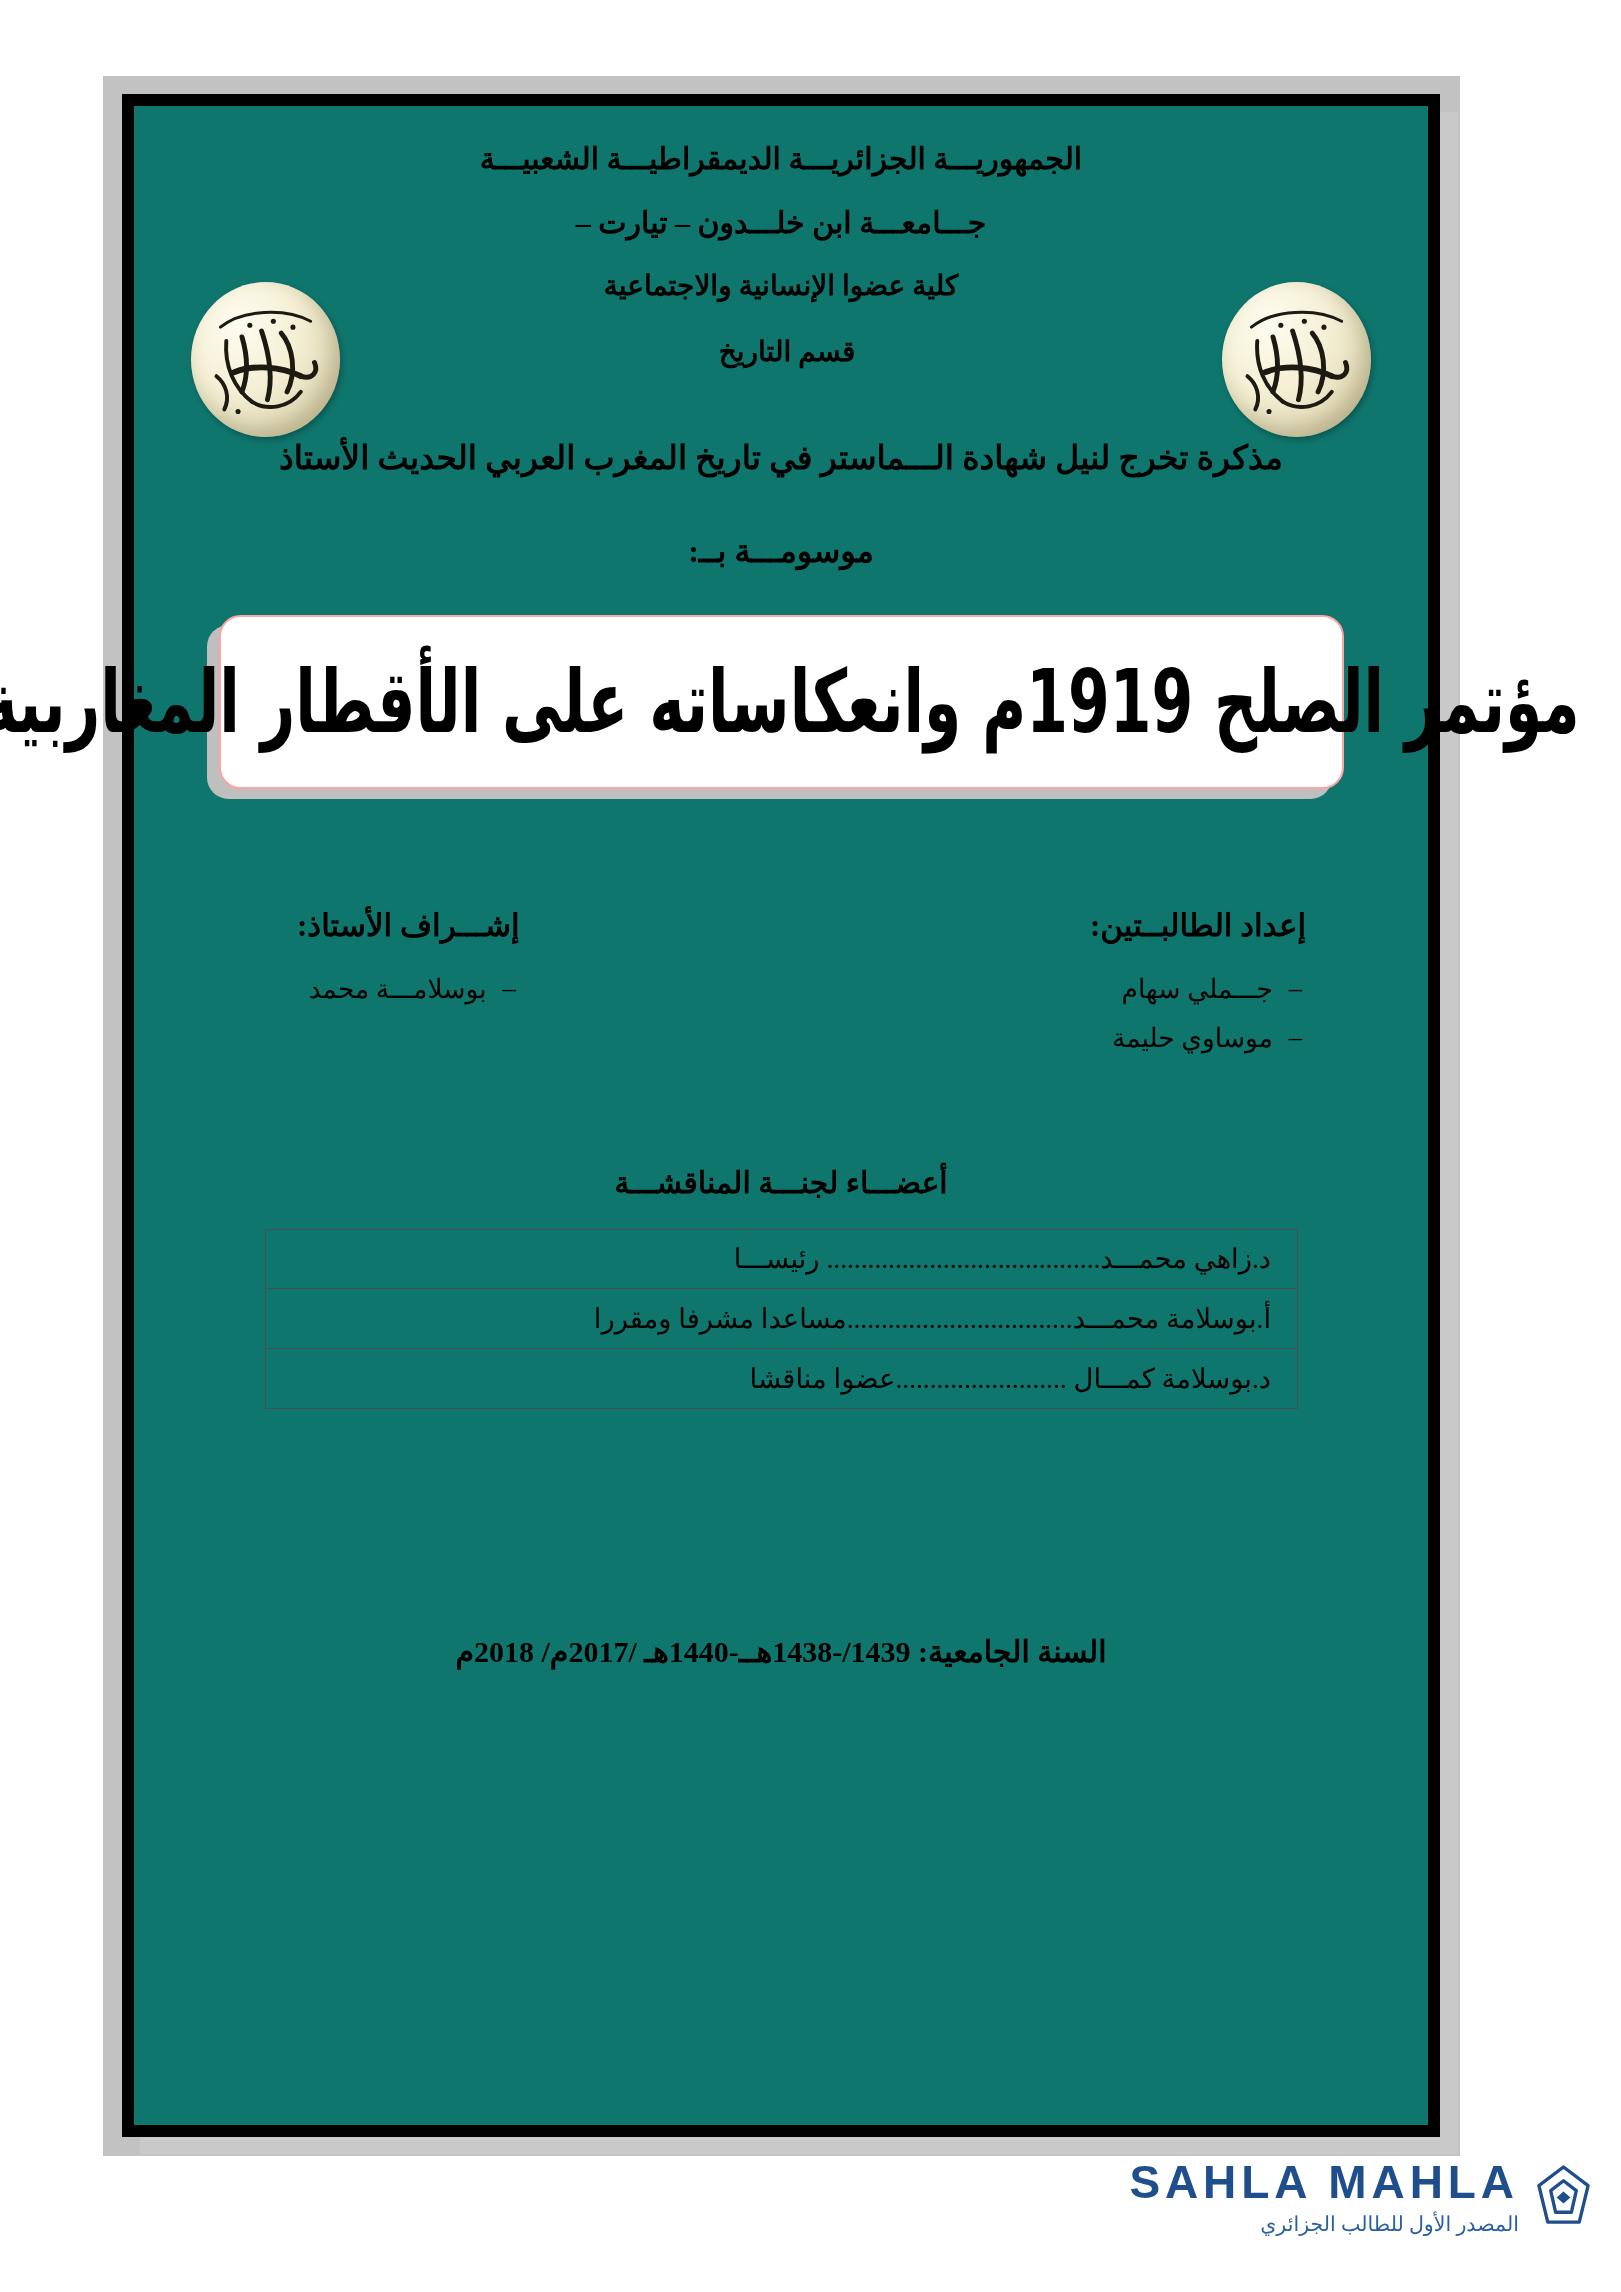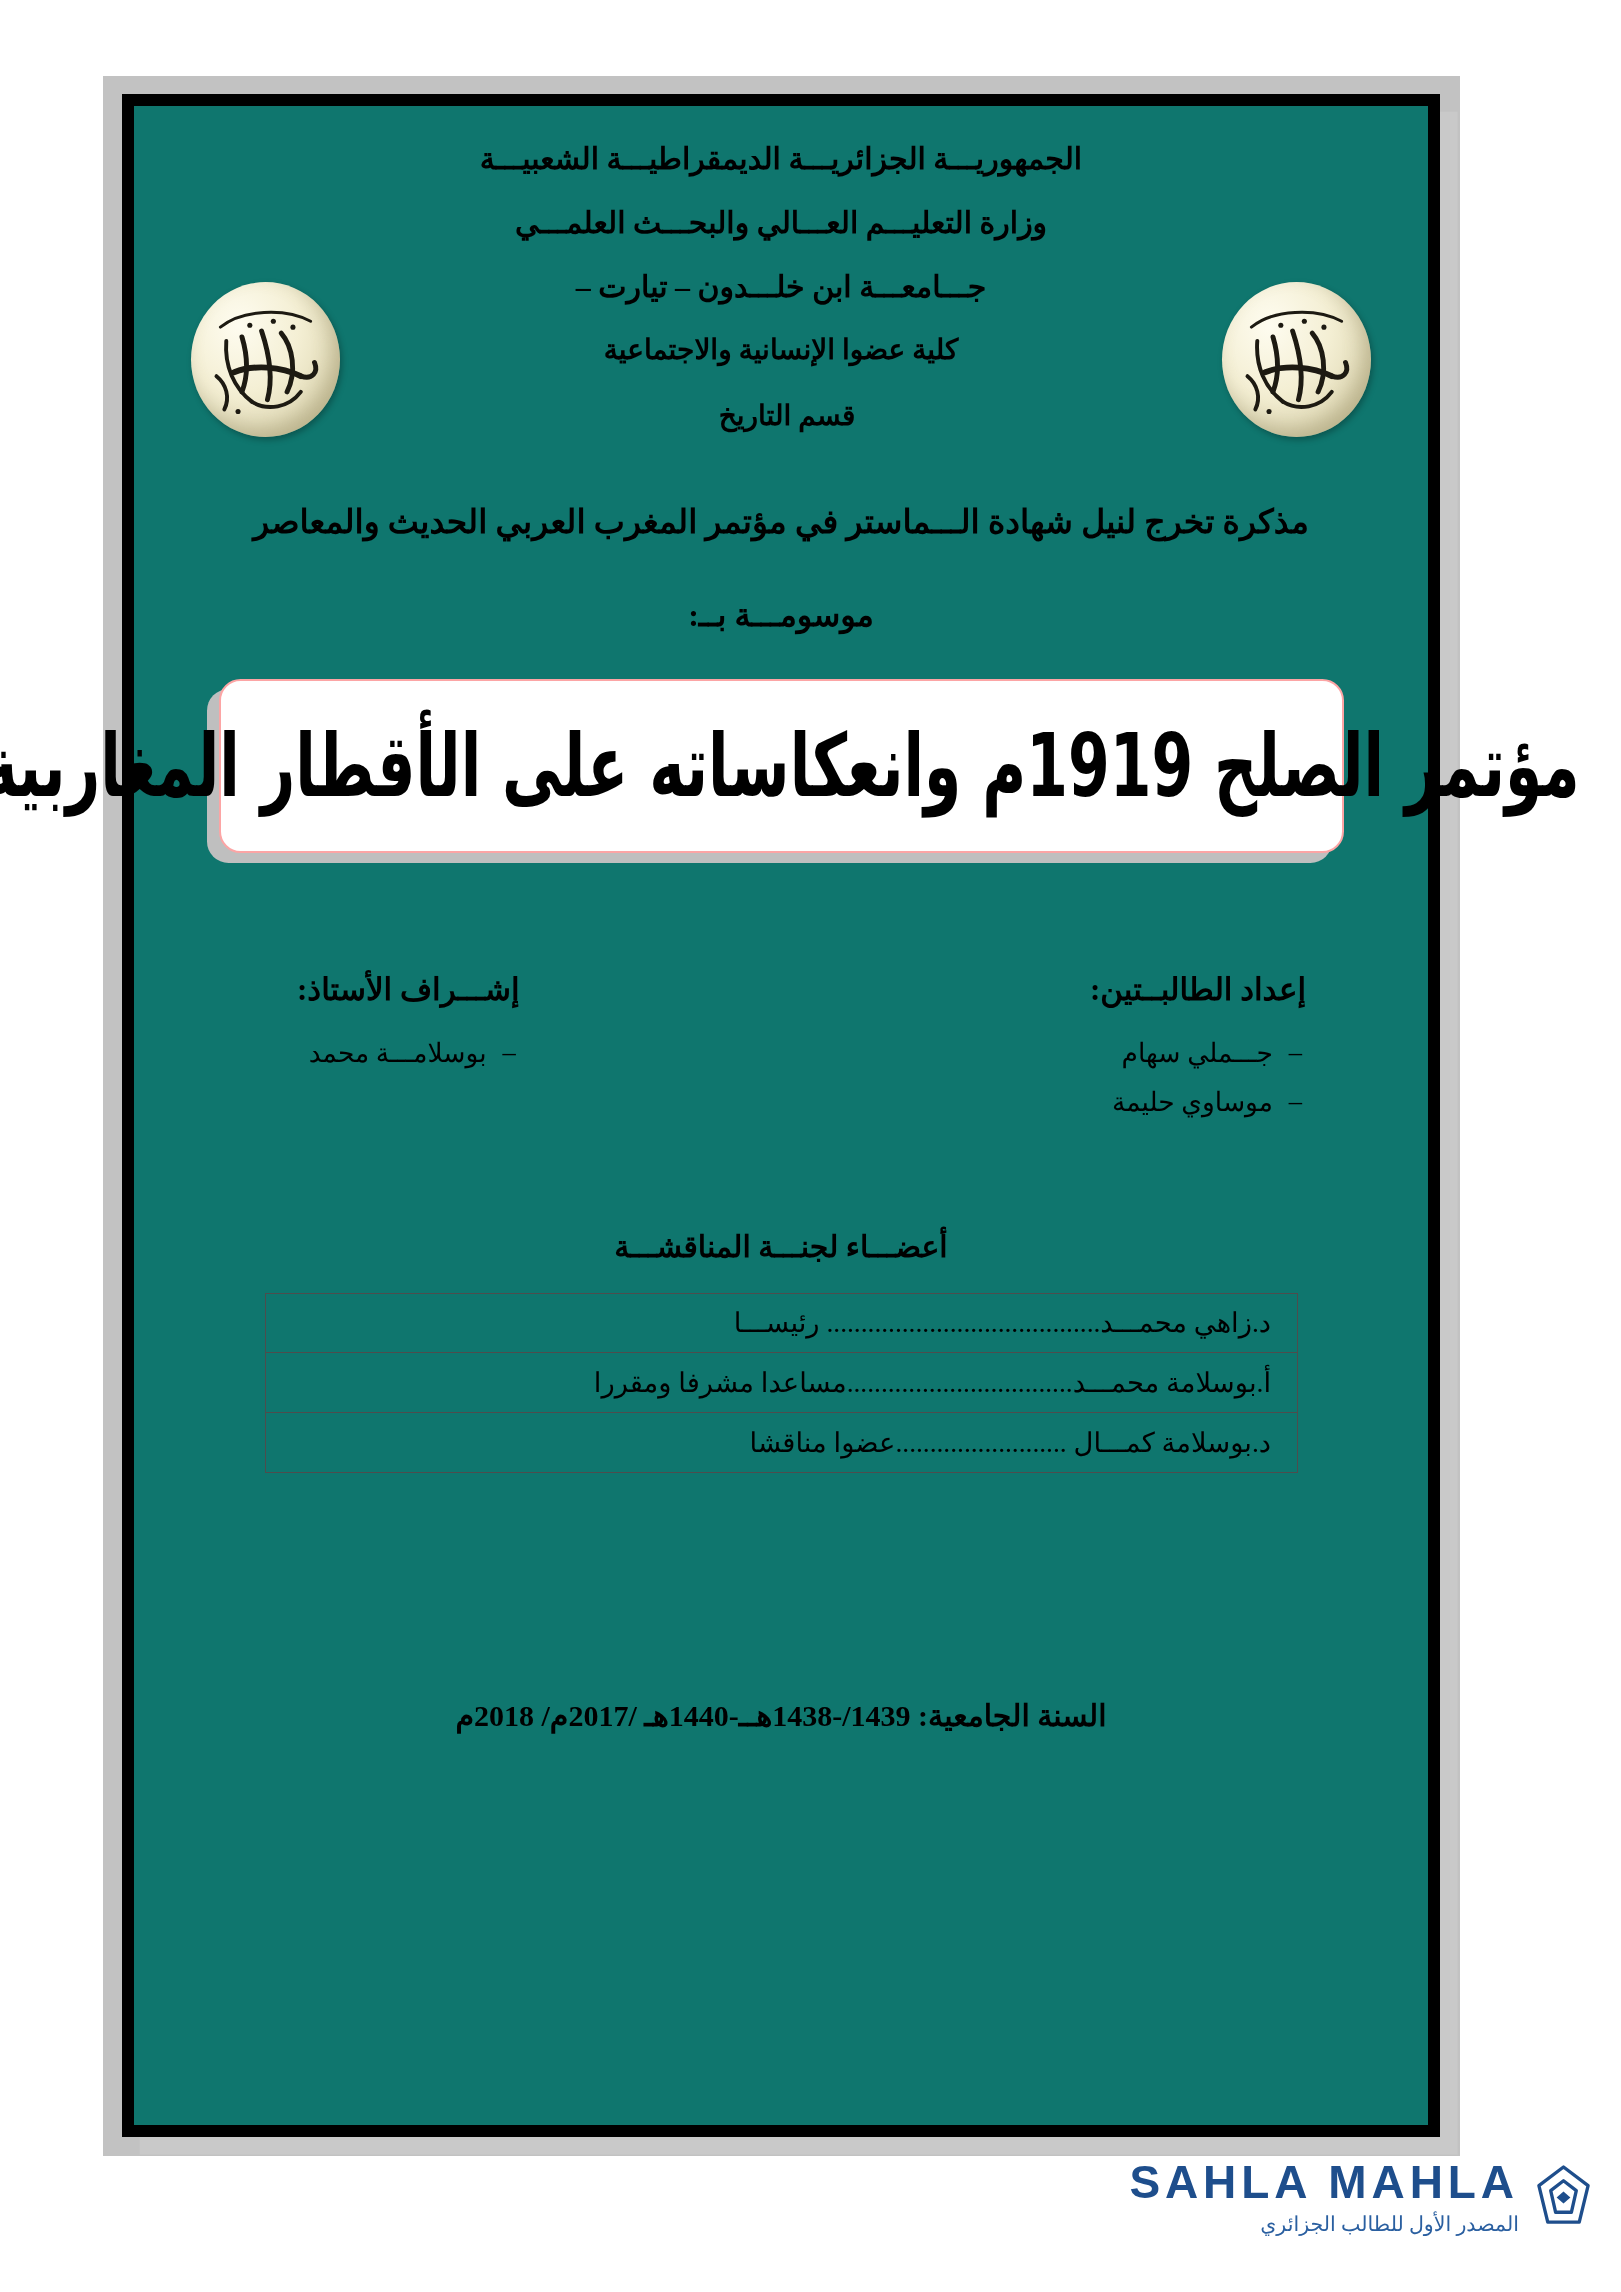--- a/index.html
+++ b/index.html
@@ -283,26 +283,25 @@
         <g fill="#1d1a12">
           <circle cx="60" cy="44" r="2.6"></circle>
           <circle cx="84" cy="40" r="2.6"></circle>
           <circle cx="104" cy="46" r="2.6"></circle>
           <circle cx="48" cy="132" r="2.6"></circle>
         </g>
       </svg>
     </div>
 
     <div class="hdr-line" id="hdr-republic">الجمهوريـــة الجزائريـــة الديمقراطيـــة الشعبيـــة</div>
-    <div class="hdr-line" id="hdr-ministry">وزارة التعليـــم العـــالي والبحـــث العلمـــي</div>
     <div class="hdr-line" id="hdr-university">جـــامعـــة ابن خلـــدون – تيارت –</div>
     <div class="hdr-line" id="hdr-faculty">كلية عضوا الإنسانية والاجتماعية</div>
     <div class="hdr-line" id="hdr-department">قسم التاريخ</div>
 
-    <div id="thesis-statement">مذكرة تخرج لنيل شهادة الـــماستر في مؤتمر المغرب العربي الحديث والمعاصر</div>
+    <div id="thesis-statement">مذكرة تخرج لنيل شهادة الـــماستر في تاريخ المغرب العربي الحديث الأستاذ</div>
     <div id="marked-as">موسومـــة بــ:</div>
 
     <div id="title-box-wrap">
       <div id="title-box-shadow"></div>
       <div id="title-box">
         <div id="thesis-title">مؤتمر الصلح 1919م وانعكاساته على الأقطار المغاربية</div>
       </div>
     </div>
 
     <div id="people-row">

